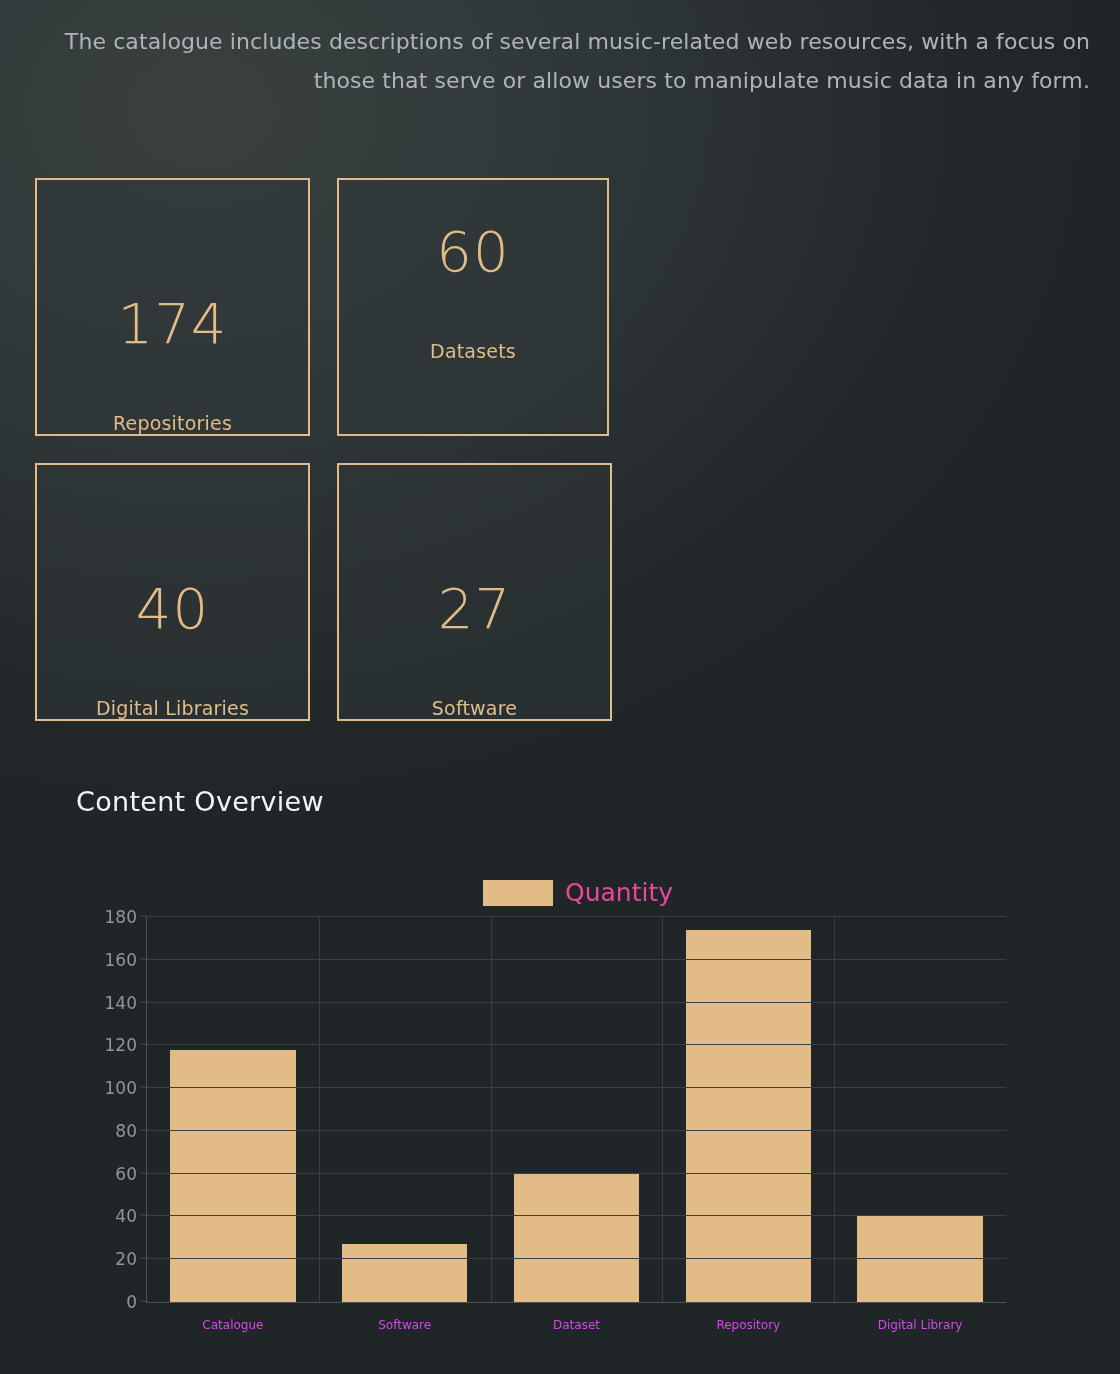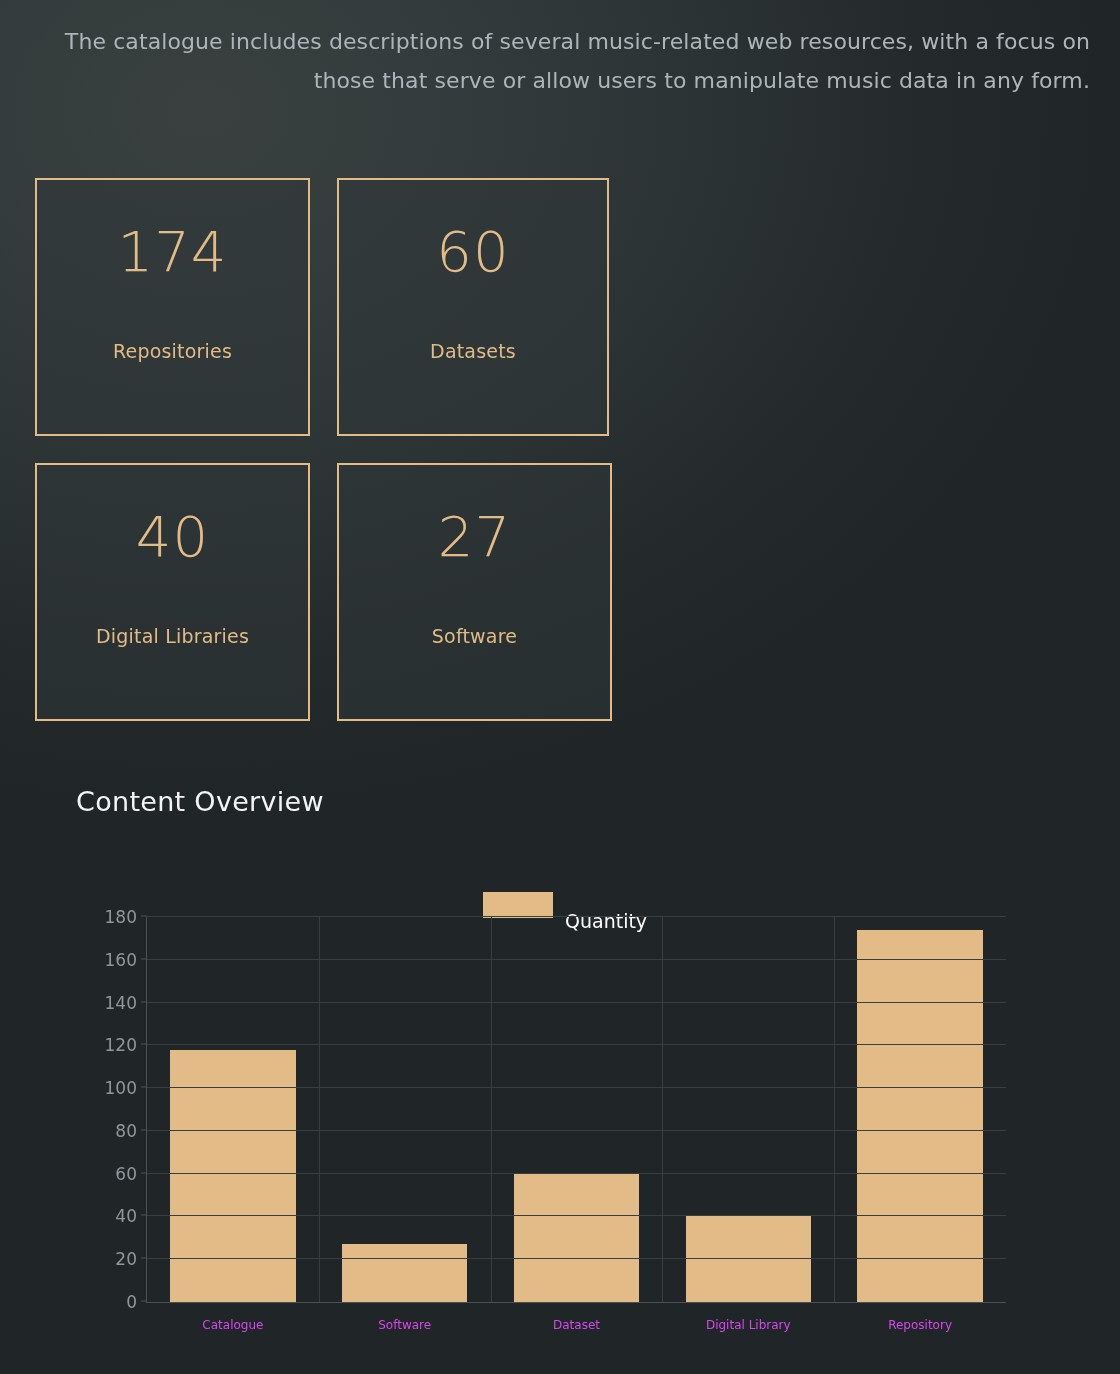--- a/index.html
+++ b/index.html
@@ -56,21 +56,21 @@
     border: 2px solid #e3bb87;
     background: rgba(47, 55, 56, 0.55);
     height: 258px;
     display: flex;
     flex-direction: column;
     align-items: center;
     justify-content: flex-start;
     position: relative;
   }
 
-  .stat-card.w-wide { width: 275px; }
+  .stat-card.w-wide { width: 275px; justify-content: flex-end; }
   .stat-card.w-narrow { width: 272px; }
 
   .stat-value {
     color: #e3bb87;
     font-size: 56px;
     font-weight: 300;
     line-height: 1;
     margin-top: 44px;
     letter-spacing: 1px;
   }
@@ -111,23 +111,22 @@
     display: flex;
     align-items: center;
     gap: 12px;
   }
   .legend-swatch {
     width: 70px;
     height: 26px;
     background: #e3bb87;
   }
   .legend-label {
-    font-size: 19px;
-    color: #ffffff;
-    margin-top: 32px;
+    font-size: 25px;
+    color: #ec4899;
   }
 
   .plot {
     position: absolute;
     left: 146px;
     top: 62px;
     width: 860px;
     height: 386px;
     border-left: 1px solid #4a5253;
     border-bottom: 1px solid #4a5253;
@@ -240,26 +239,26 @@
           </div>
           <div class="bar-slot">
             <div class="bar" title="Software: 27" style="height: 15%; background: rgb(227, 187, 135);"></div>
             <div class="xtick">Software</div>
           </div>
           <div class="bar-slot">
             <div class="bar" title="Dataset: 60" style="height: 33.3333%; background: rgb(227, 187, 135);"></div>
             <div class="xtick">Dataset</div>
           </div>
           <div class="bar-slot">
+            <div class="bar" title="Repository: 174" style="height: 96.6667%; background: rgb(227, 187, 135);"></div>
+            <div class="xtick">Repository</div>
+          </div>
+          <div class="bar-slot">
             <div class="bar" title="Digital Library: 40" style="height: 22.2222%; background: rgb(227, 187, 135);"></div>
             <div class="xtick">Digital Library</div>
-          </div>
-          <div class="bar-slot">
-            <div class="bar" title="Repository: 174" style="height: 96.6667%; background: rgb(227, 187, 135);"></div>
-            <div class="xtick">Repository</div>
           </div>
         </div>
     <div class="ytick" style="bottom: calc(0% + 0px); top: auto; transform: translateY(50%);">0</div>
         <div class="ytick-mark" style="bottom: 0%;"></div>
         <div class="grid-h" style="bottom: 11.1111%;"></div>
         <div class="ytick" style="bottom: calc(11.1111% + 0px); top: auto; transform: translateY(50%);">20</div>
         <div class="ytick-mark" style="bottom: 11.1111%;"></div>
         <div class="grid-h" style="bottom: 22.2222%;"></div>
         <div class="ytick" style="bottom: calc(22.2222% + 0px); top: auto; transform: translateY(50%);">40</div>
         <div class="ytick-mark" style="bottom: 22.2222%;"></div>

